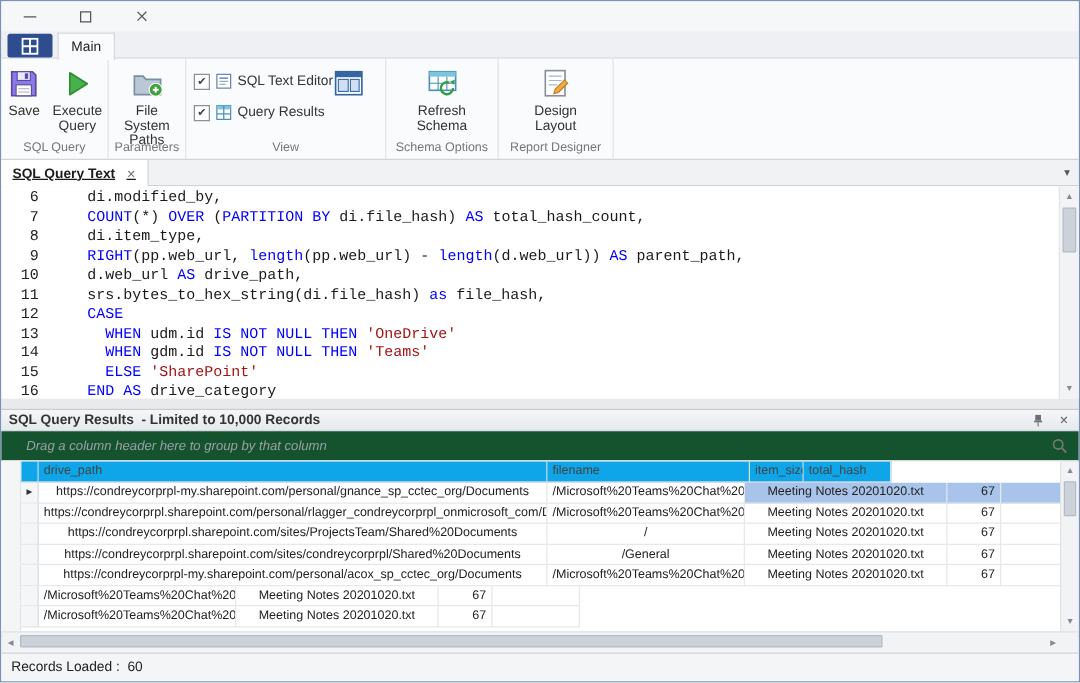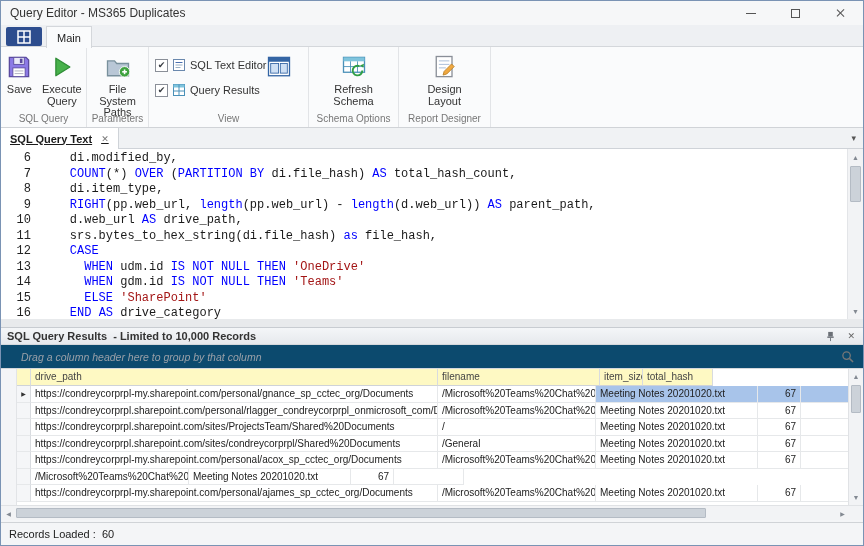--- a/index.html
+++ b/index.html
@@ -58,32 +58,32 @@
   .sb-arrow{height:16px;display:flex;align-items:center;justify-content:center;font-size:7px;color:#838992;}
   .sb-arrow.at-bottom{position:absolute;bottom:0;left:0;right:0;}
   .sb-thumb{position:absolute;left:2px;right:2px;background:#ccd2d9;border:1px solid #b4bbc4;border-radius:1px;}
   
   .splitter{position:absolute;top:318px;left:0;right:0;height:8px;background:#e8eaec;}
   
   .res-header{position:absolute;top:326px;left:0;right:0;height:18px;background:linear-gradient(#f4f6f8,#e6e9ed);border-top:1px solid #c8ccd1;border-bottom:1px solid #d5d8dc;display:flex;align-items:center;}
   .res-title{flex:1;font-size:11px;font-weight:700;color:#333;padding-left:6px;white-space:pre;}
   .res-icons{display:flex;align-items:center;gap:11px;padding-right:8px;}
   .panel-close{font-size:9px;color:#666;}
-  .groupby{position:absolute;top:344px;left:0;right:0;height:24px;background:#0c4a6e;border-bottom:1px solid #d5d8dc;display:flex;align-items:center;}
+  .groupby{position:absolute;top:344px;left:0;right:0;height:24px;background:#14532d;border-bottom:1px solid #d5d8dc;display:flex;align-items:center;}
   .groupby .hint{font-size:10.5px;font-style:italic;color:#9aa0a8;padding-left:20px;flex:1;}
   .groupby svg{margin-right:9px;}
   
   .grid-wrap{position:absolute;top:368px;left:0;height:136px;right:15px;background:#fff;overflow:hidden;}
   .grid-left-strip{position:absolute;left:0;top:0;width:16px;bottom:0;background:#f4f5f7;border-right:1px solid #e2e4e7;}
   .grid-header-row{position:absolute;top:0;left:16px;right:0;height:17px;display:flex;overflow:hidden;}
   .grid-body{position:absolute;top:17px;left:16px;right:0;bottom:0;overflow:hidden;}
   .grid-row{display:flex;height:16.5px;}
-  .ghc{height:17px;line-height:16px;font-size:10px;color:#444;background:#fef9c3;border-right:1px solid #d8dbdf;border-bottom:1px solid #cfd3d8;padding:0 4px;overflow:hidden;white-space:nowrap;flex:0 0 auto;}
+  .ghc{height:17px;line-height:16px;font-size:10px;color:#444;background:#0ea5e9;border-right:1px solid #d8dbdf;border-bottom:1px solid #cfd3d8;padding:0 4px;overflow:hidden;white-space:nowrap;flex:0 0 auto;}
   .ghc.ind{padding:0;}
-  .gc{height:16.5px;line-height:15.5px;font-size:10px;color:#222;border-right:1px solid #e6e8ea;border-bottom:1px solid #e6e8ea;padding:0 4px;overflow:hidden;white-space:nowrap;flex:0 0 auto;}
+  .gc{height:16.5px;line-height:15.5px;font-size:10px;color:#222;border-right:1px solid #e6e8ea;border-bottom:1px solid #e6e8ea;padding:0 4px;overflow:hidden;white-space:nowrap;flex:0 0 auto;text-align:center;}
   .gc.ind{background:#f5f6f8;border-right:1px solid #d8dbdf;padding:0;text-align:center;font-size:6px;color:#333;line-height:16px;}
   .gc.num{text-align:right;}
   .gc.sel{background:var(--selection);}
   
   .hscroll{position:absolute;left:0;top:504px;width:849px;height:15px;background:#f2f3f5;border-top:1px solid #e0e2e5;}
   .hs-arrow{position:absolute;top:0;width:15px;height:15px;display:flex;align-items:center;justify-content:center;font-size:6px;color:#838992;}
   .hs-arrow.left{left:0;}
   .hs-arrow.right{right:0;}
   .hs-thumb{position:absolute;left:15px;top:2px;height:10px;width:690px;background:#ccd2d9;border:1px solid #b4bbc4;border-radius:1px;}
   .grid-vscroll{position:absolute;right:0;top:368px;width:15px;height:136px;background:#f2f3f5;border-left:1px solid #e0e2e5;}
@@ -92,21 +92,20 @@
   
   .statusbar{position:absolute;left:0;right:0;top:521px;bottom:0;background:#f4f5f7;border-top:1px solid #d0d3d7;display:flex;align-items:center;}
   .statusbar .txt{font-size:11px;color:#222;padding-left:8px;white-space:pre;}
 </style>
 </head>
 <body>
 
 <div id="window">
 
   <div class="titlebar">
-    <span class="title">Query Editor - MS365 Duplicates</span>
     <div class="win-btn">
         <span class="min-glyph"></span>
       </div>
     <div class="win-btn">
         <span class="max-glyph"></span>
       </div>
     <div class="win-btn">
         <span class="x-glyph"></span>
       </div>
   </div>
@@ -321,21 +320,20 @@
         </div>
         <div class="grid-row">
           <div class="gc ind" style="width: 14px;"></div>
           <div class="gc" style="width: 158px;">/Microsoft%20Teams%20Chat%20Files</div>
           <div class="gc" style="width: 162px;">Meeting Notes 20201020.txt</div>
           <div class="gc num" style="width: 43px;">67</div>
           <div class="gc num" style="width: 70px;"></div>
         </div>
         <div class="grid-row">
           <div class="gc ind" style="width: 14px;"></div>
-          <div class="gc" style="width: 407px;">https://condreycorprpl-my.sharepoint.com/personal/ajames_sp_cctec_org/Documents</div>
           <div class="gc" style="width: 158px;">/Microsoft%20Teams%20Chat%20Files</div>
           <div class="gc" style="width: 162px;">Meeting Notes 20201020.txt</div>
           <div class="gc num" style="width: 43px;">67</div>
           <div class="gc num" style="width: 70px;"></div>
         </div>
       </div>
   </div>
 
   <div class="hscroll">
     <div class="hs-arrow left">◀</div>

